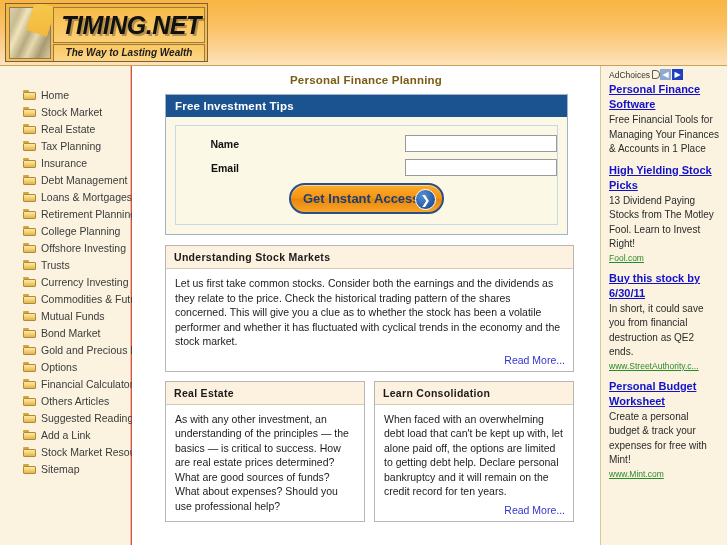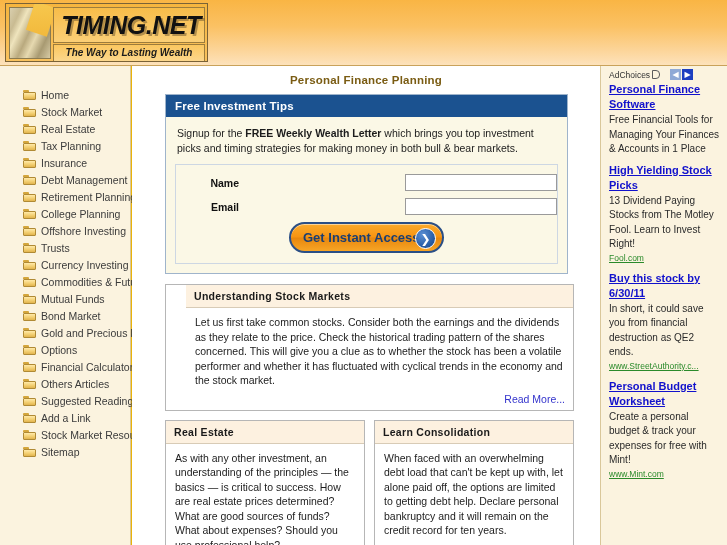--- a/index.html
+++ b/index.html
@@ -6,21 +6,21 @@
   html, body {
     margin: 0; padding: 0;
     width: 727px; height: 545px;
     overflow: hidden;
     background: #fdf6e3;
     font-family: "Liberation Sans", sans-serif;
   }
   #page {
     position: relative;
     width: 685px; height: 545px;
-    background: #eab308;
+    background: #ef4444;
   }
 
   
   .header {
     position: absolute; left: 0; top: 0;
     width: 727px; height: 66px;
     background: linear-gradient(to bottom, #f9b544 0%, #fbc163 40%, #fcd59a 78%, #fde2bb 100%);
     border-bottom: 1px solid #c9a25a;
   }
   .logo-box {
@@ -242,33 +242,32 @@
     line-height: 14.5px;
   }
   .read-more {
     display: block;
     text-align: right;
     font-size: 10.5px;
     color: #3333cc;
     padding: 1px 8px 5px 0;
     cursor: pointer;
   }
-  .panel-wide { margin: 10px 26px 0 33px; padding-left: 20px; }
+  .panel-wide { margin: 10px 26px 0 33px; }
   .two-col {
     display: flex;
     gap: 9px;
     margin: 9px 26px 0 33px;
   }
   .two-col .panel { flex: 1 1 0; }
 
   
   .adchoices-row {
     display: flex; align-items: center;
     padding: 3px 0 2px 8px;
-    gap: 10px;
   }
   .adchoices-label {
     font-size: 8.5px;
     color: #333333;
     white-space: nowrap;
   }
   .adchoices-mark {
     display: inline-block;
     width: 8px; height: 9px;
     border: 1px solid #5b5b5b;
@@ -371,20 +370,27 @@
             <span class="tab"></span>
             <span class="body"></span>
           </span>
           <span class="nav-label">Debt Management</span>
         </li>
         <li class="nav-item">
           <span class="folder-icon">
             <span class="tab"></span>
             <span class="body"></span>
           </span>
+          <span class="nav-label">Loans &amp; Mortgages</span>
+        </li>
+        <li class="nav-item">
+          <span class="folder-icon">
+            <span class="tab"></span>
+            <span class="body"></span>
+          </span>
           <span class="nav-label">Retirement Planning</span>
         </li>
         <li class="nav-item">
           <span class="folder-icon">
             <span class="tab"></span>
             <span class="body"></span>
           </span>
           <span class="nav-label">College Planning</span>
         </li>
         <li class="nav-item">
@@ -487,23 +493,20 @@
         </li>
       </ul>
   </div>
 
   <div class="center-col">
 
     <div class="page-title">Personal Finance Planning</div>
 
     <div class="signup-box">
       <div class="signup-head">Free Investment Tips</div>
-      <div class="signup-body">
-        <span>Signup for the </span><b>FREE Weekly Wealth Letter</b><span> which brings you top investment picks and timing strategies for making money in both bull &amp; bear markets.</span>
-      </div>
       <div class="signup-inner">
         <div class="field-row">
           <div class="field-label">Name</div>
           <input class="field-input" type="text" placeholder="" style="">
         </div>
         <div class="field-row">
           <div class="field-label">Email</div>
           <input class="field-input" type="text" placeholder="" style="">
         </div>
         <div class="cta-wrap">

